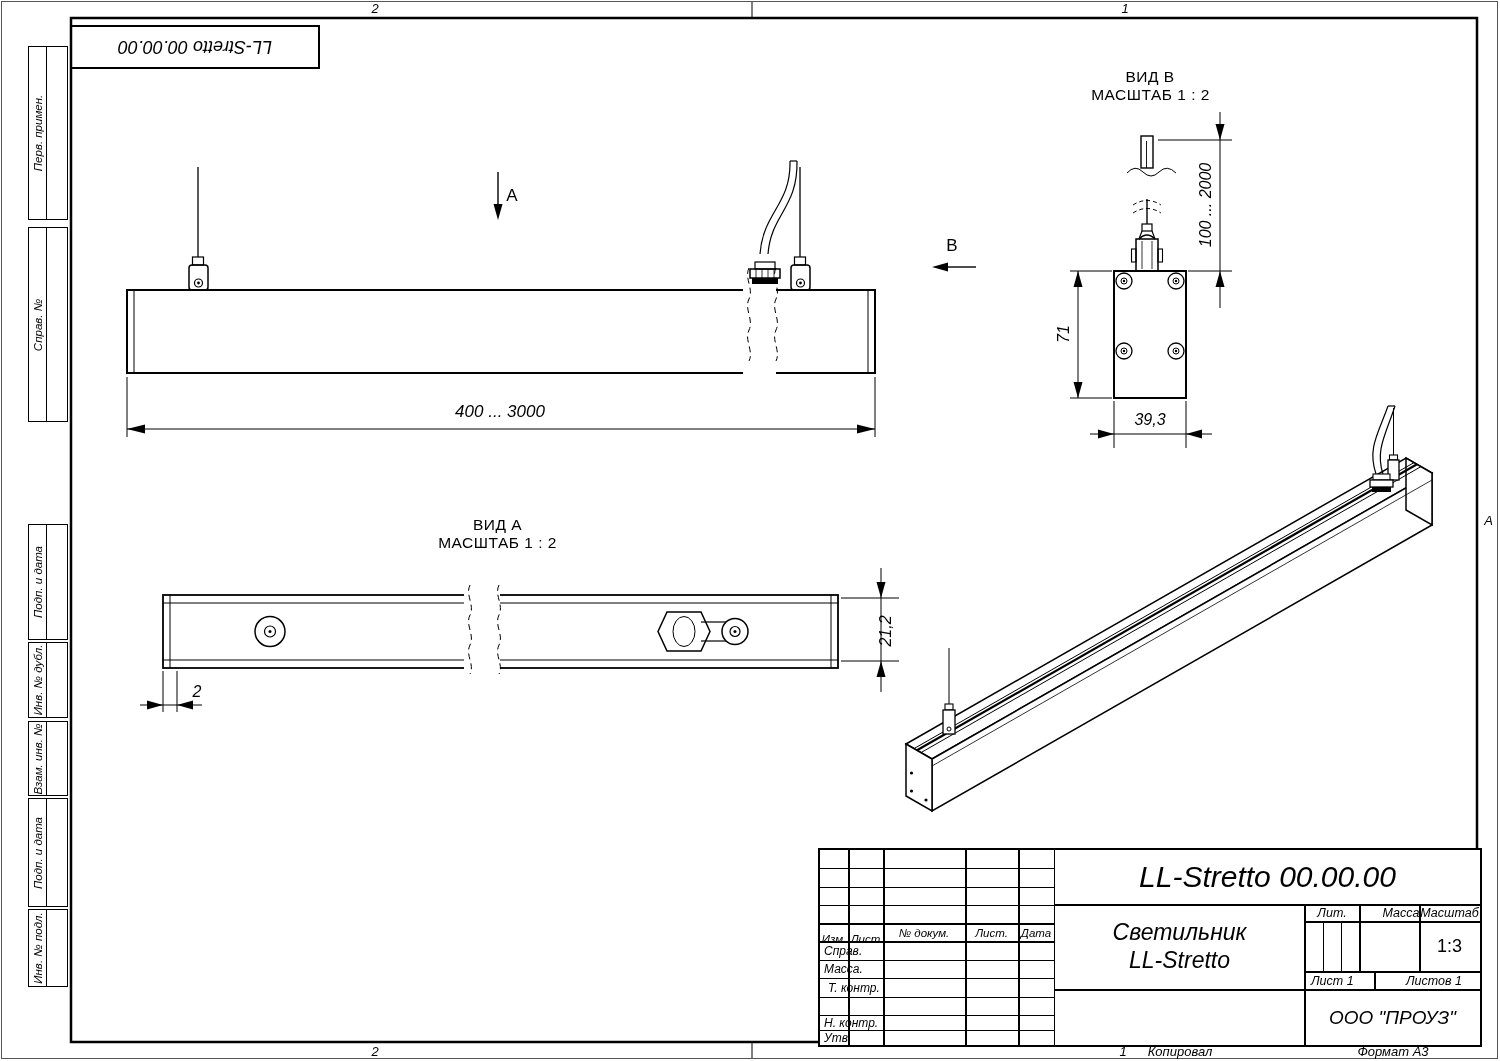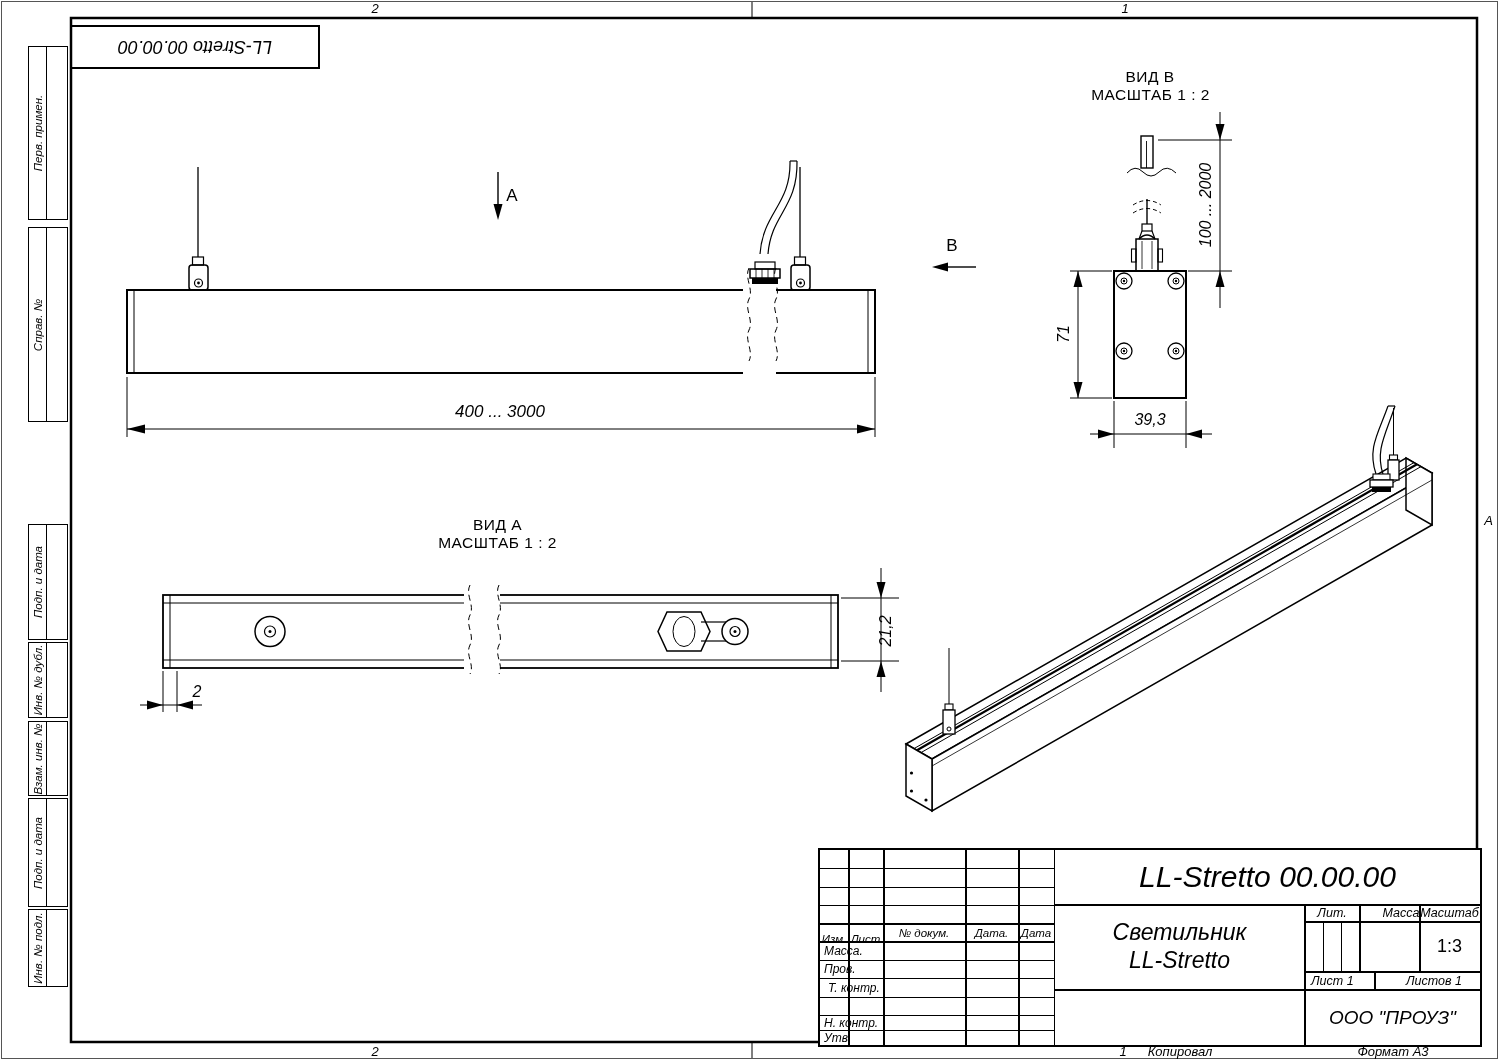--- a/index.html
+++ b/index.html
@@ -314,25 +314,25 @@
   <div class="hlt" style="left:0;top:165px;width:235px;"></div>
   <div class="hlt" style="left:0;top:180px;width:235px;"></div>
   <div class="hl" style="left:235px;top:54px;width:425px;"></div>
   <div class="hl" style="left:485px;top:71px;width:175px;"></div>
   <div class="hl" style="left:485px;top:121px;width:175px;"></div>
   <div class="hl" style="left:235px;top:139px;width:425px;"></div>
 
   <div class="cell c it" style="left:0;top:74px;width:28px;height:29px;font-size:11.5px;">Изм.</div>
   <div class="cell c it" style="left:28px;top:74px;width:35px;height:29px;font-size:11.5px;">Лист</div>
   <div class="cell c it" style="left:63px;top:74px;width:82px;height:17px;font-size:11.5px;">№ докум.</div>
-  <div class="cell c it" style="left:145px;top:74px;width:53px;height:17px;font-size:11.5px;">Дата.</div>
+  <div class="cell c it" style="left:145px;top:74px;width:53px;height:17px;font-size:11.5px;">Лист.</div>
   <div class="cell c it" style="left:198px;top:74px;width:36px;height:17px;font-size:11.5px;">Дата</div>
 
-  <div class="cell it" style="left:4px;top:92px;width:60px;height:18px;font-size:12px;">Масса.</div>
-  <div class="cell it" style="left:4px;top:110px;width:60px;height:18px;font-size:12px;">Пров.</div>
+  <div class="cell it" style="left:4px;top:92px;width:60px;height:18px;font-size:12px;">Справ.</div>
+  <div class="cell it" style="left:4px;top:110px;width:60px;height:18px;font-size:12px;">Масса.</div>
   <div class="cell it" style="left:8px;top:128px;width:60px;height:19px;font-size:12px;">Т. контр.</div>
   <div class="cell it" style="left:4px;top:165px;width:60px;height:15px;font-size:12px;">Н. контр.</div>
   <div class="cell it" style="left:4px;top:180px;width:60px;height:15px;font-size:12px;">Утв.</div>
 
   <div class="cell c it" style="left:235px;top:0;width:425px;height:54px;font-size:30px;">LL-Stretto 00.00.00</div>
 
   <div style="position:absolute;left:235px;top:55px;width:249px;height:84px;display:flex;flex-direction:column;align-items:center;justify-content:center;font-style:italic;font-size:23px;line-height:1.2;">
     <div>Светильник</div>
     <div>LL-Stretto</div>
   </div>

